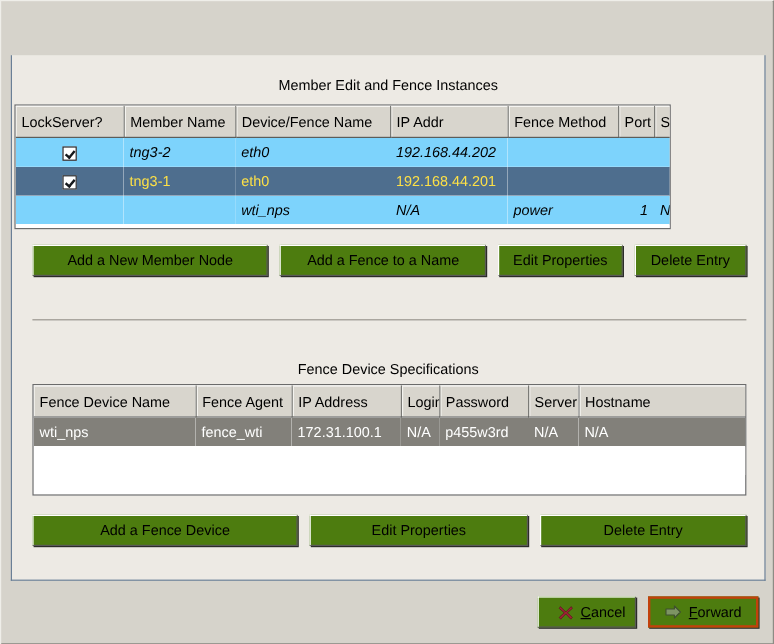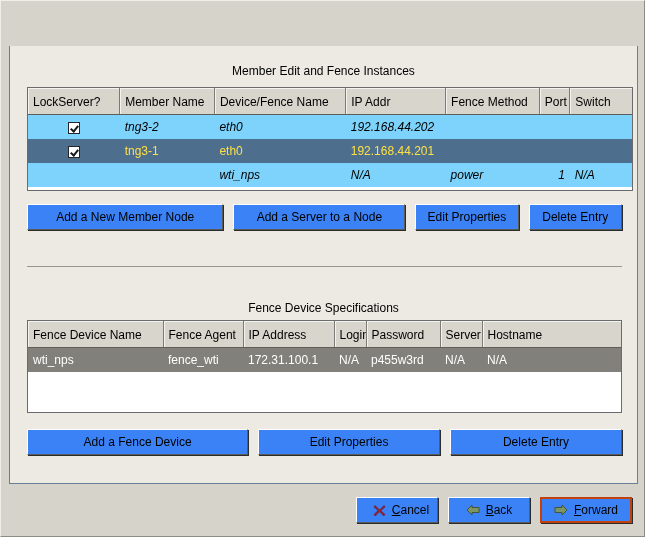--- a/index.html
+++ b/index.html
@@ -114,21 +114,21 @@
     position: absolute;
     left: 3px; top: 1px;
     width: 3px; height: 6px;
     border: solid #15181c;
     border-width: 0 2px 2px 0;
     transform: rotate(40deg);
   }
   
   .btn {
     box-sizing: border-box;
-    background: #3b82f6;
+    background: #4d7c0f;
     border: 1px solid #ffffff;
     border-right-color: #5a5a56;
     border-bottom-color: #5a5a56;
     box-shadow: 1px 1px 0 #2b2b29;
     font-family: "Liberation Sans", sans-serif;
     font-size: 12px;
     color: #000;
     display: inline-flex;
     align-items: center;
     justify-content: center;
@@ -165,21 +165,21 @@
 </head>
 <body>
 
 <div class="window">
 
 
   <div class="content">
 
     <div class="section-title" style="position:absolute; left:0; top:18px; width:100%;">Member Edit and Fence Instances</div>
 
-    <div class="table-wrap" style="position:absolute; left:17px; top:41px; width:606px; height:104px;">
+    <div class="table-wrap" style="position:absolute; left:2px; top:41px; width:547px; height:104px;">
       <table class="grid">
         <colgroup>
           <col style="width:90px">
             <col style="width:93px">
             <col style="width:129px">
           <col style="width:98px">
             <col style="width:92px">
             <col style="width:30px">
             <col style="width:61px">
         </colgroup>
@@ -228,21 +228,21 @@
           </tr>
           <tr class="filler">
             <td colspan="7"></td>
           </tr>
         </tbody>
       </table>
     </div>
 
     <div style="position:absolute; left:17px; top:158px; width:595px; display:flex; gap:10px;">
       <div class="btn" style="width:200px;">Add a New Member Node</div>
-      <div class="btn" style="width:175px;">Add a Server to a Node</div>
+      <div class="btn" style="width:175px;">Add a Fence to a Name</div>
       <div class="btn" style="width:105px;">Edit Properties</div>
       <div class="btn" style="width:95px;">Delete Entry</div>
     </div>
 
     <div class="hsep" style="left:17px; top:220px; width:595px;"></div>
 
     <div class="section-title" style="position:absolute; left:0; top:255px; width:100%;">Fence Device Specifications</div>
 
     <div class="table-wrap" style="position:absolute; left:17px; top:274px; width:595px; height:93px;">
       <table class="grid">
@@ -295,28 +295,20 @@
 
     <div class="btn" style="width:82px;padding-left:14px;">
       <span class="gicon">
         <svg width="13" height="13" viewBox="0 0 13 13">
           <path d="M2,1.5 L6.5,6 L11,1.5 L12,3 L7.8,6.6 L12,10.5 L10.7,12 L6.5,7.6 L2.3,12 L1,10.5 L5.2,6.6 L1,3 Z" fill="#9e2436" stroke="#5d1420" stroke-width="0.6"></path>
         </svg>
       </span>
       <span class="ulbl"><u>C</u>ancel</span>
     </div>
 
-    <div class="btn" style="width:82px;">
-      <span class="gicon">
-        <svg width="14" height="12" viewBox="0 0 14 12">
-          <path d="M6,1 L6,3.5 L13,3.5 L13,8.5 L6,8.5 L6,11 L1,6 Z" fill="#7d9463" stroke="#3f4f30" stroke-width="0.9" stroke-linejoin="round"></path>
-        </svg>
-      </span>
-      <span class="ulbl"><u>B</u>ack</span>
-    </div>
 
     <div class="btn focused" style="width:92px;">
       <span class="gicon">
         <svg width="14" height="12" viewBox="0 0 14 12">
           <path d="M8,1 L8,3.5 L1,3.5 L1,8.5 L8,8.5 L8,11 L13,6 Z" fill="#7d9463" stroke="#3f4f30" stroke-width="0.9" stroke-linejoin="round"></path>
         </svg>
       </span>
       <span class="ulbl"><u>F</u>orward</span>
     </div>
 

